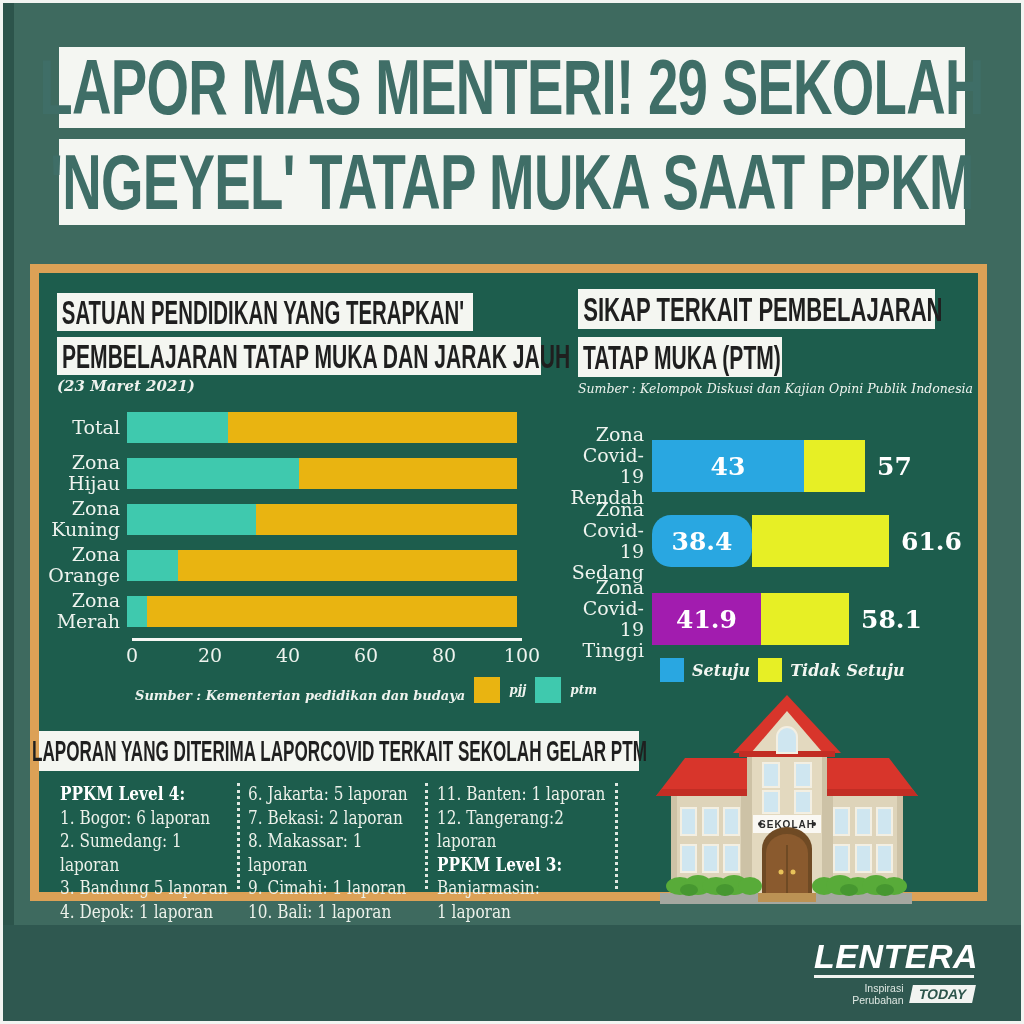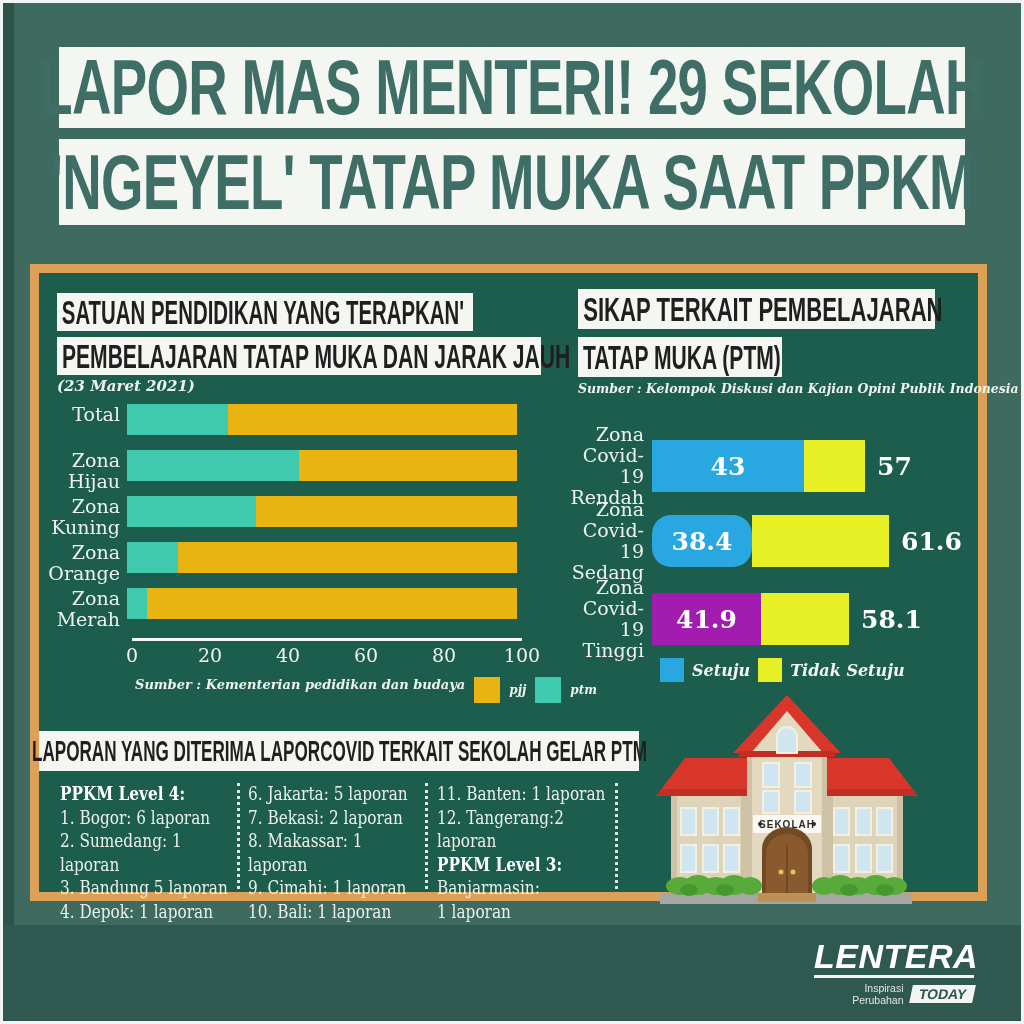--- a/index.html
+++ b/index.html
@@ -16,36 +16,36 @@
 
   .board{position:absolute;left:30px;top:264px;width:957px;height:637px;border:9px solid #dca156;
          background:#1d5d4d;box-sizing:border-box;}
   .hbox{position:absolute;background:#f4f6f1;display:flex;align-items:center;}
   .hbox .cond{font-size:34px;color:#1f1f1f;transform-origin:0 50%;padding-left:8px;}
   #lh1{left:18px;top:20px;width:416px;height:38px;} #lh1 .cond{transform:scaleX(.60);}
   #lh2{left:18px;top:64px;width:484px;height:38px;} #lh2 .cond{transform:scaleX(.62);}
   #ldate{position:absolute;left:18px;top:104px;font-style:italic;font-weight:700;font-size:15px;color:#eef3ee;}
 
   #left-bars{position:absolute;left:0;top:131px;width:483px;}
-  .lbar-row{display:flex;align-items:flex-start;height:46px;}
+  .lbar-row{display:flex;align-items:center;height:46px;}
   .lbar-label{width:88px;text-align:right;padding-right:7px;color:#eef3ee;font-size:19px;line-height:21px;box-sizing:border-box;}
   .lab-line{display:block;}
   .lbar-bar{display:flex;width:390px;height:31px;}
   .seg{height:100%;}
   #left-axis{position:absolute;left:93px;top:365px;width:390px;height:3px;background:#f5f7f4;}
   #left-ticks{position:absolute;left:93px;top:371px;width:390px;height:26px;}
   .tick{position:absolute;width:44px;text-align:center;font-size:19px;color:#eef3ee;}
-  #left-legend{position:absolute;left:96px;top:404px;display:flex;align-items:flex-start;gap:9px;color:#eef3ee;}
+  #left-legend{position:absolute;left:96px;top:404px;display:flex;align-items:flex-end;gap:9px;color:#eef3ee;}
   .src-text{font-style:italic;font-weight:700;font-size:13px;white-space:nowrap;}
   .swatch{width:26px;height:26px;display:inline-block;}
   .leg-label{font-style:italic;font-weight:700;font-size:12px;}
 
   #rh1{left:539px;top:16px;width:357px;height:40px;} #rh1 .cond{transform:scaleX(.65);}
   #rh2{left:539px;top:64px;width:204px;height:40px;} #rh2 .cond{transform:scaleX(.62);}
-  #rsource{position:absolute;left:539px;top:108px;font-style:italic;font-weight:700;font-size:12.5px;
+  #rsource{position:absolute;left:539px;top:108px;font-style:italic;font-weight:400;font-size:12.5px;
            line-height:16px;color:#eef3ee;white-space:nowrap;}
   .rbar-row{position:absolute;left:531px;height:66px;display:flex;align-items:center;}
   .rbar-label{width:82px;text-align:right;padding-right:8px;color:#eef3ee;font-size:19px;line-height:21px;box-sizing:border-box;}
   .rbar{display:flex;height:52px;}
   .seg-blue{display:flex;align-items:center;justify-content:center;color:#fff;font-weight:700;font-size:25px;}
   .out-val{color:#fff;font-weight:700;font-size:25px;margin-left:12px;}
   #right-legend{position:absolute;left:621px;top:385px;display:flex;align-items:center;gap:8px;color:#f2f6f1;}
   .swatch-sm{width:24px;height:24px;display:inline-block;}
 
   #lap-head{left:0px;top:458px;width:600px;height:40px;justify-content:center;}

